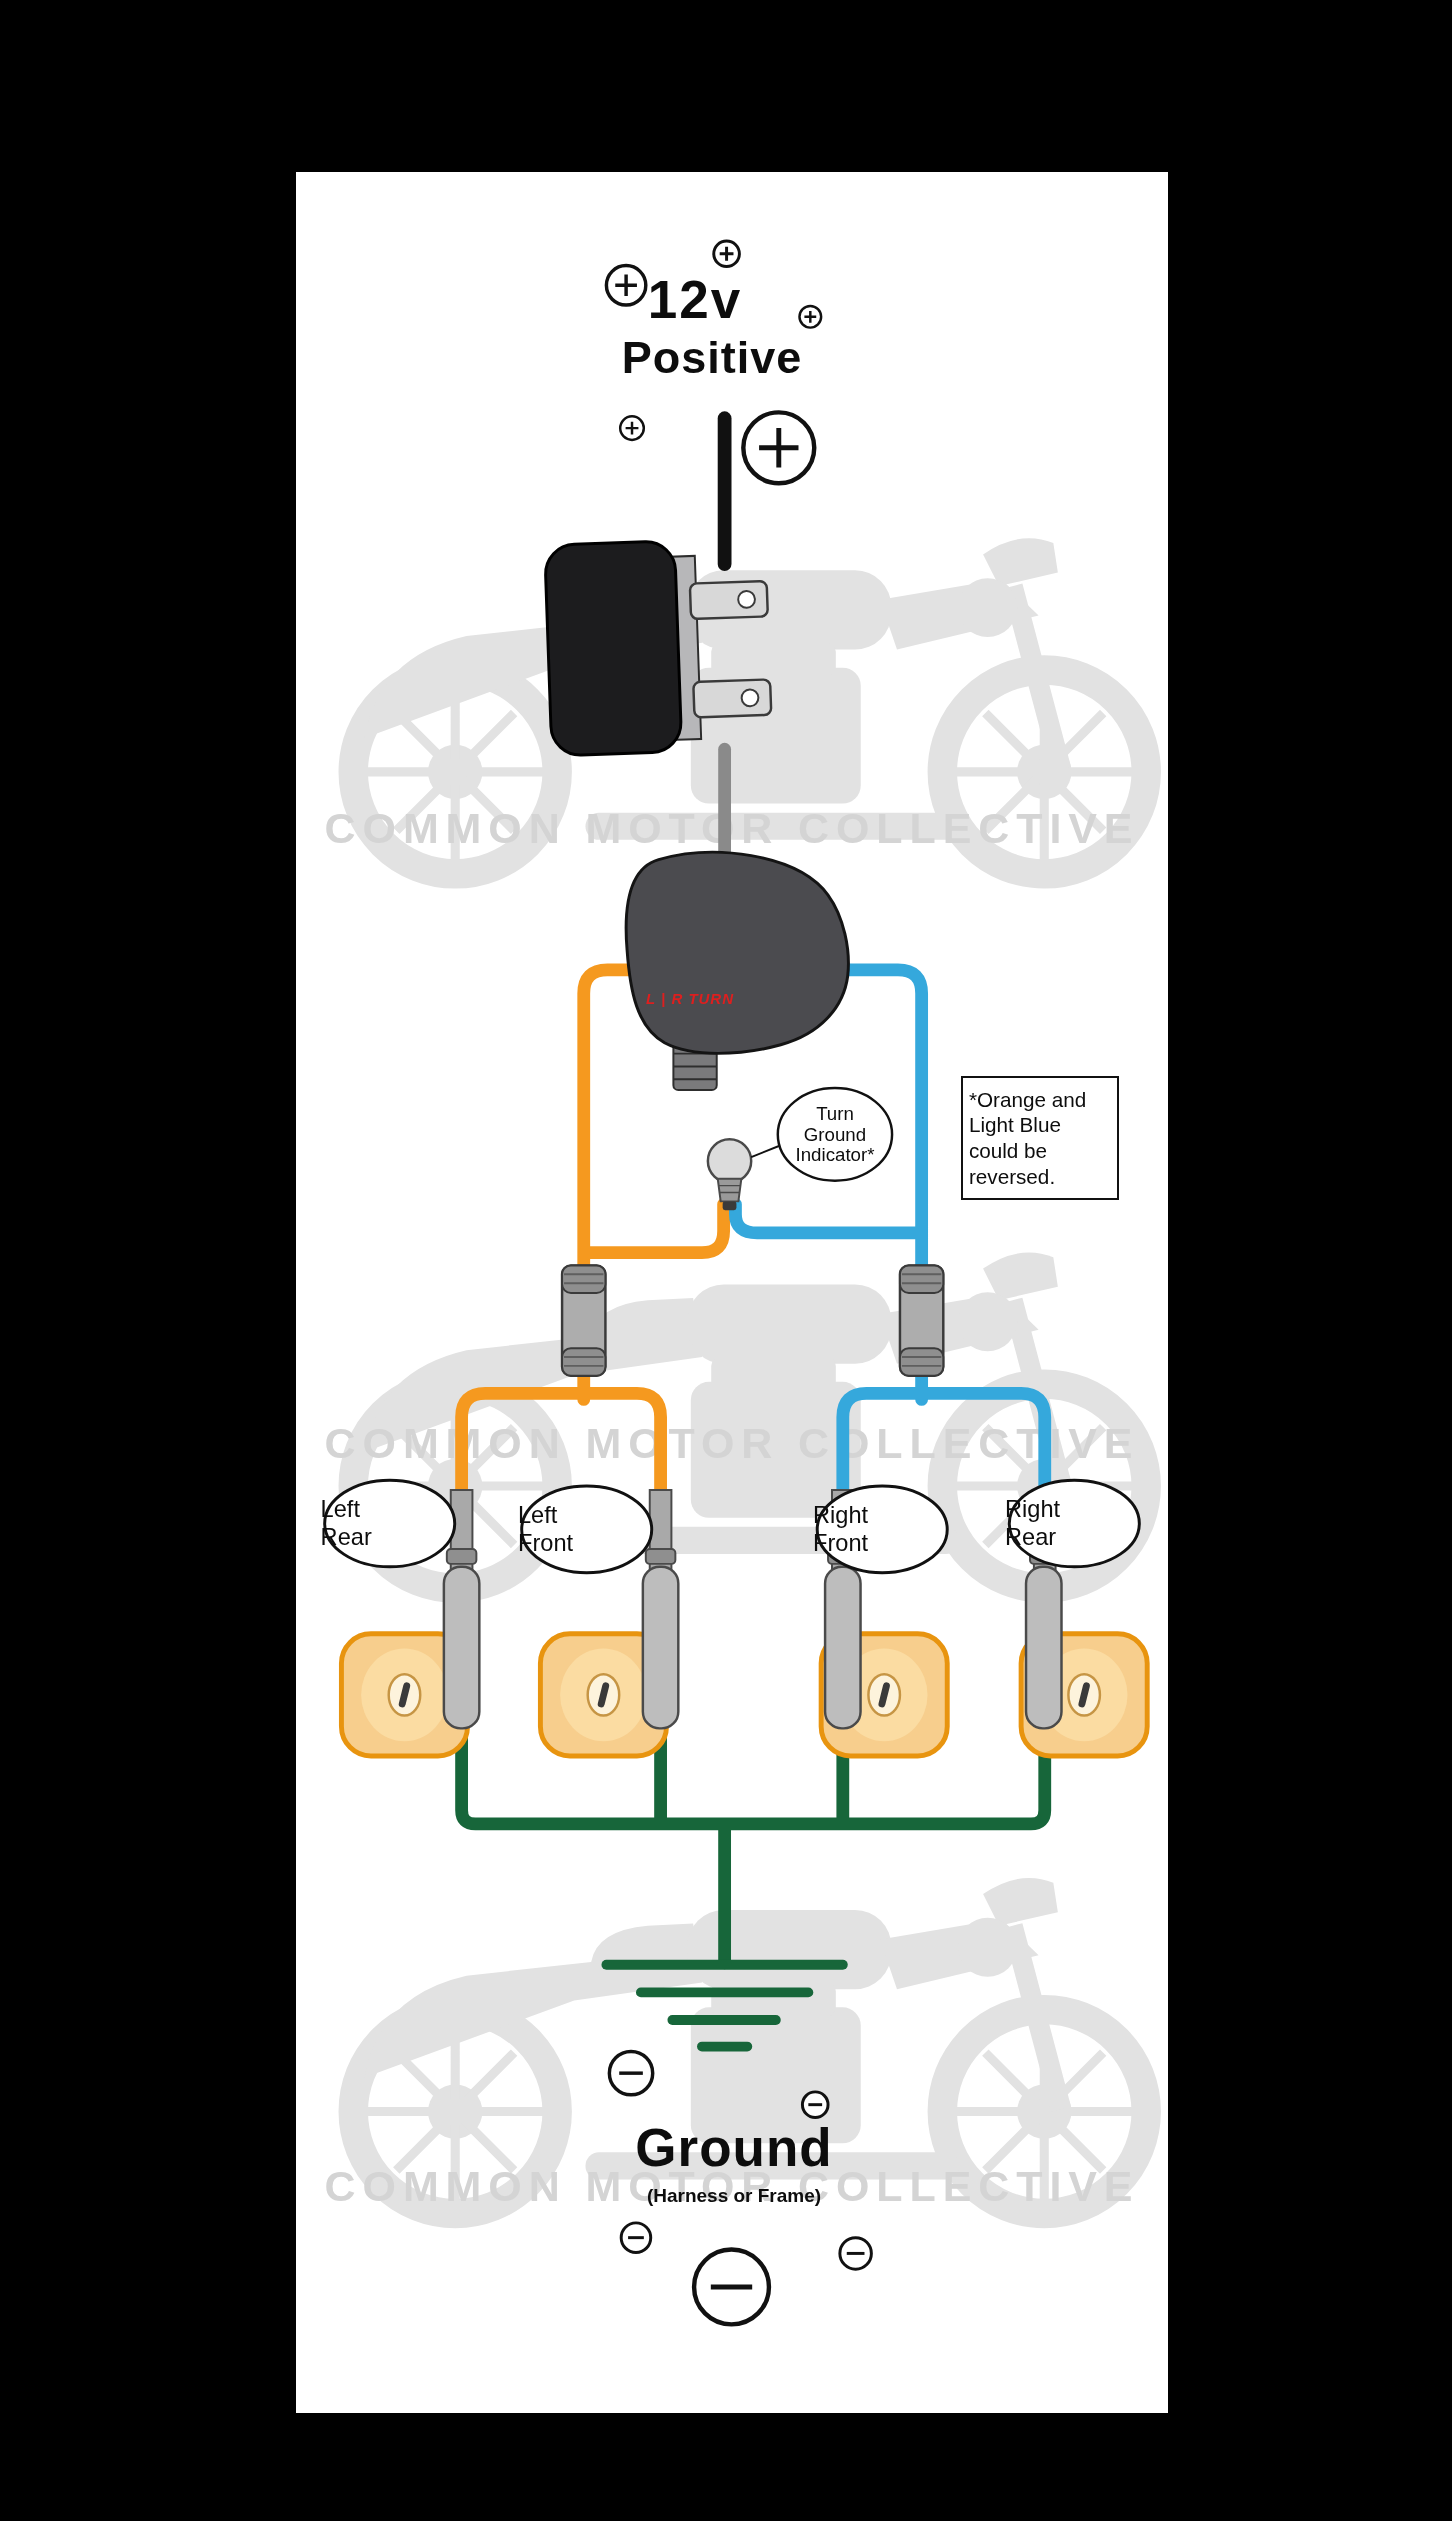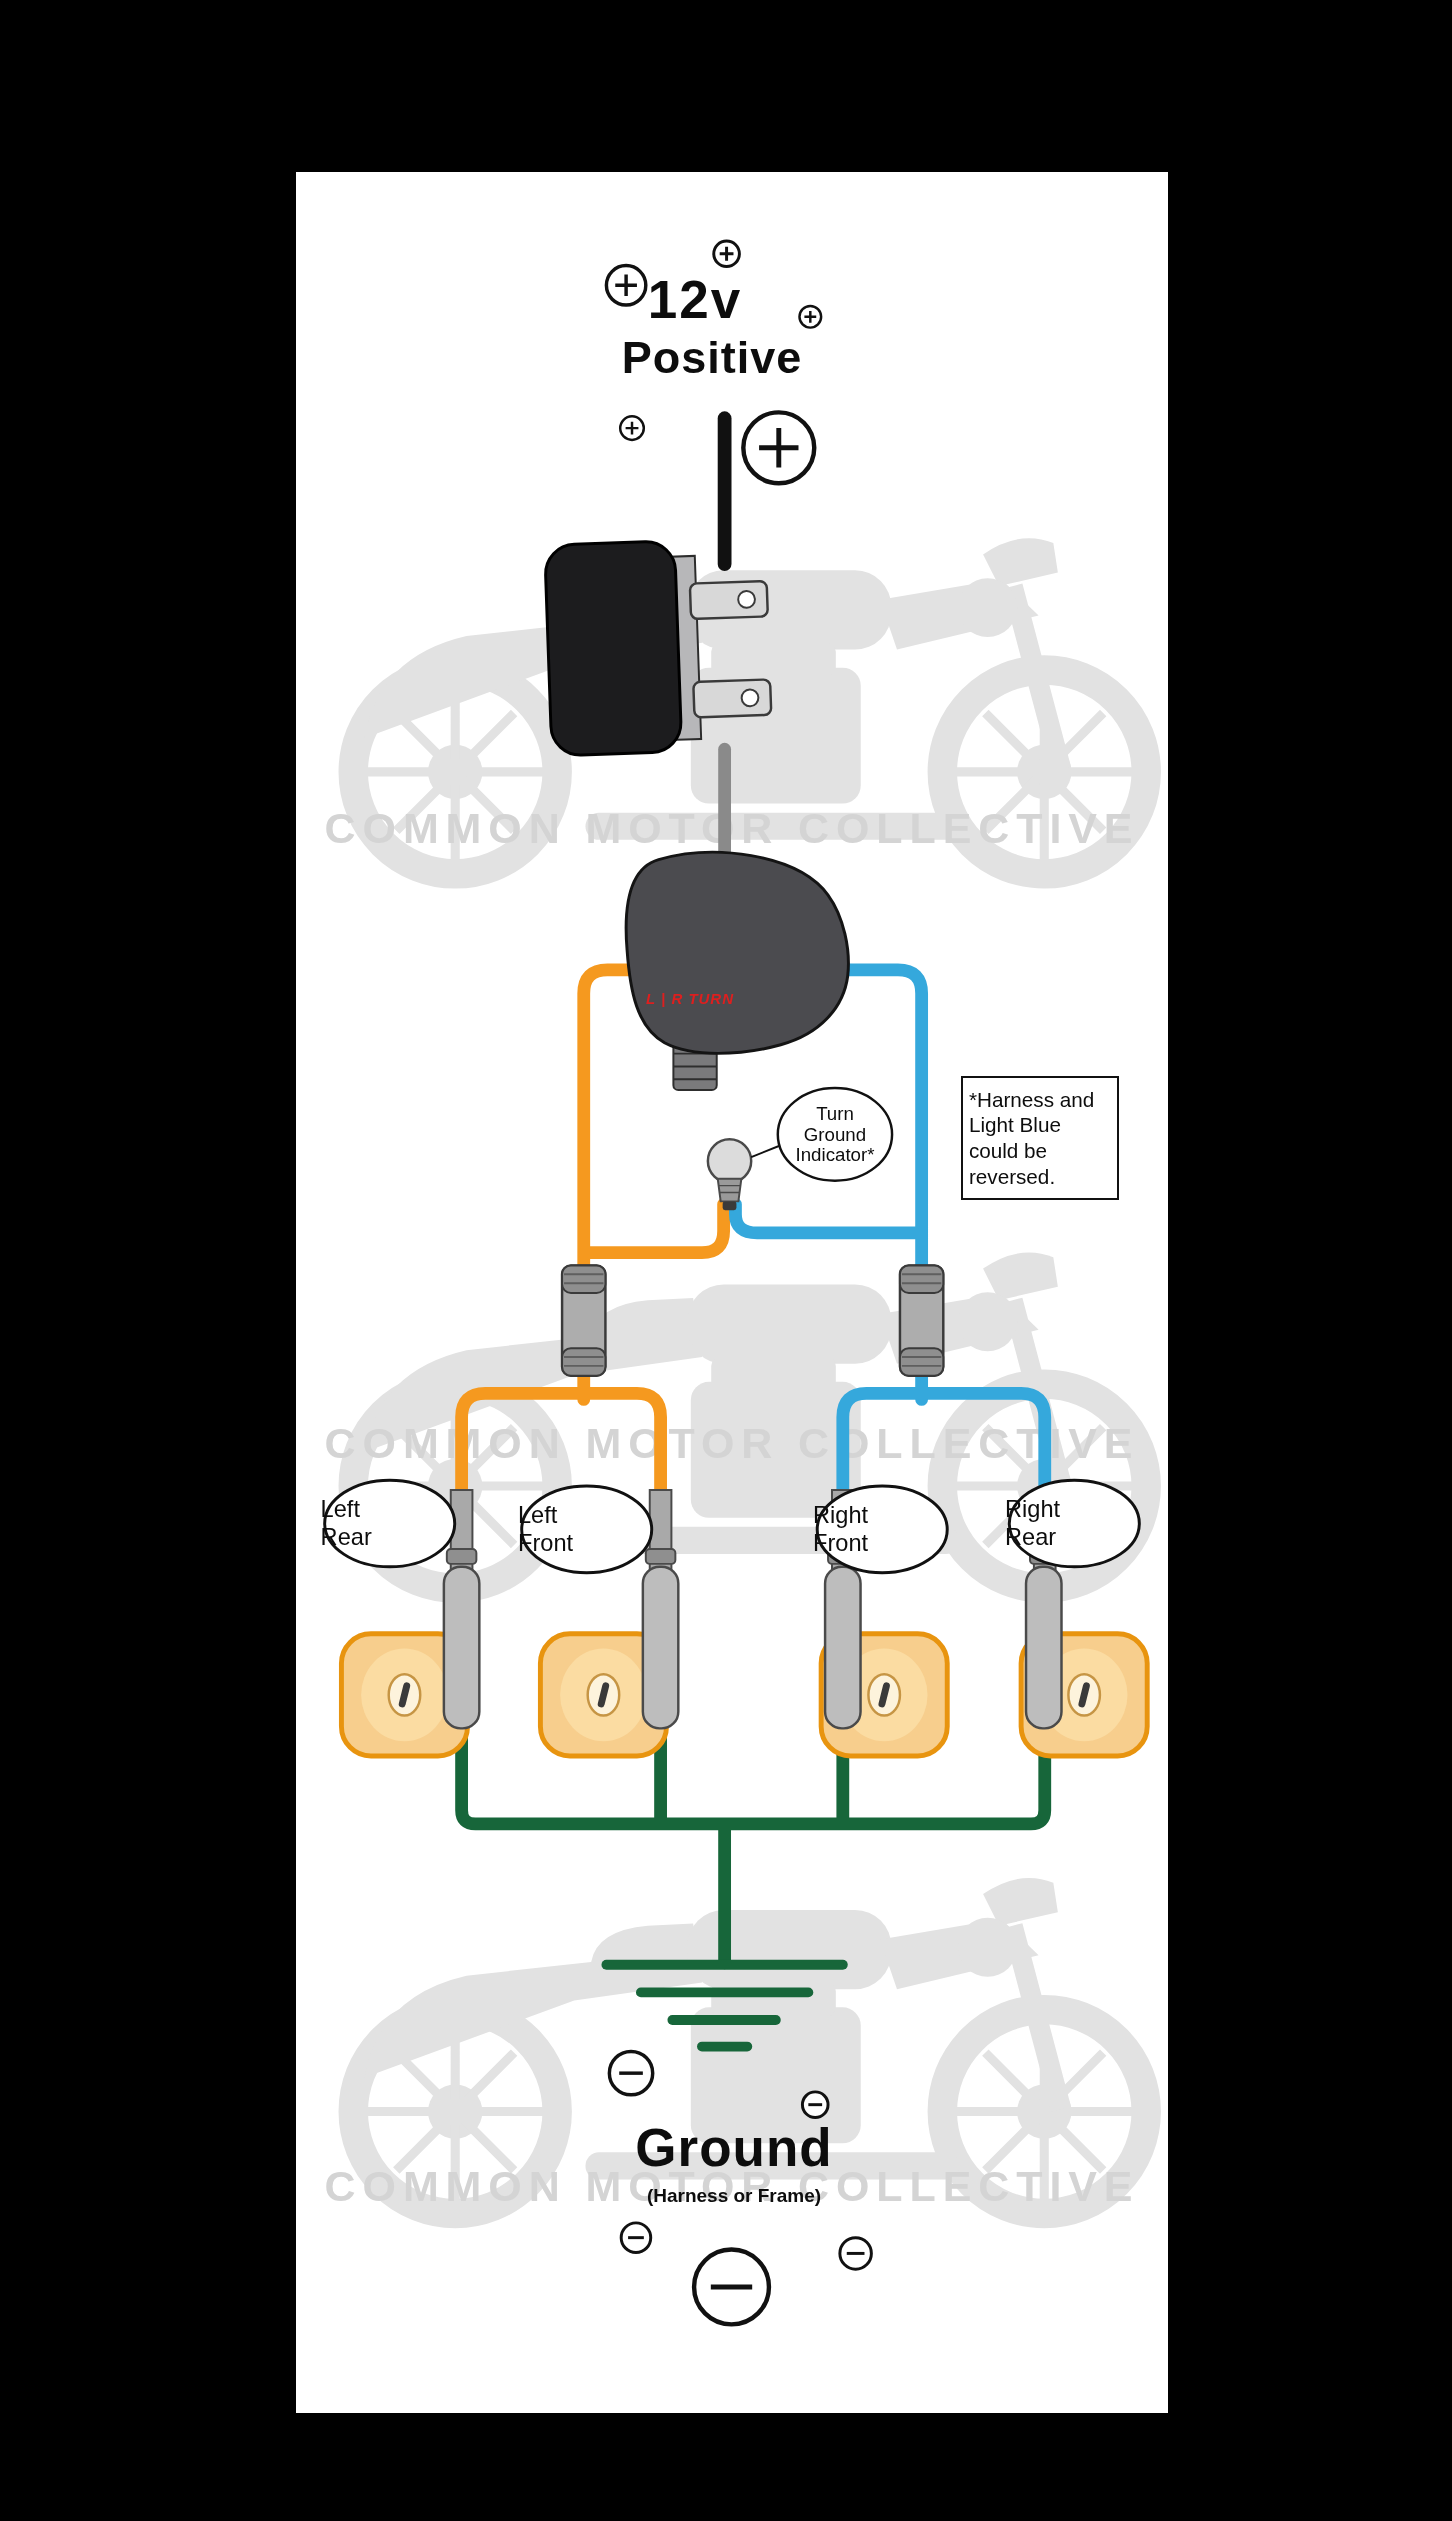--- a/index.html
+++ b/index.html
@@ -221,21 +221,21 @@
 
     <div class="t-center switch-label" style="left:394px;top:818px;">L | R TURN</div>
 
     <div class="ind-label" style="left:475px;top:932px;width:128px;">
       <div>Turn</div>
       <div>Ground</div>
       <div>Indicator*</div>
     </div>
 
     <div class="note">
-      <div>*Harness and</div>
+      <div>*Orange and</div>
       <div>Light Blue</div>
       <div>could be</div>
       <div>reversed.</div>
     </div>
 
     <div class="sig-label" style="left:24.6px;top:1324px;">
       <div>Left</div>
       <div>Rear</div>
     </div>
     <div class="sig-label" style="left:222px;top:1330px;">

